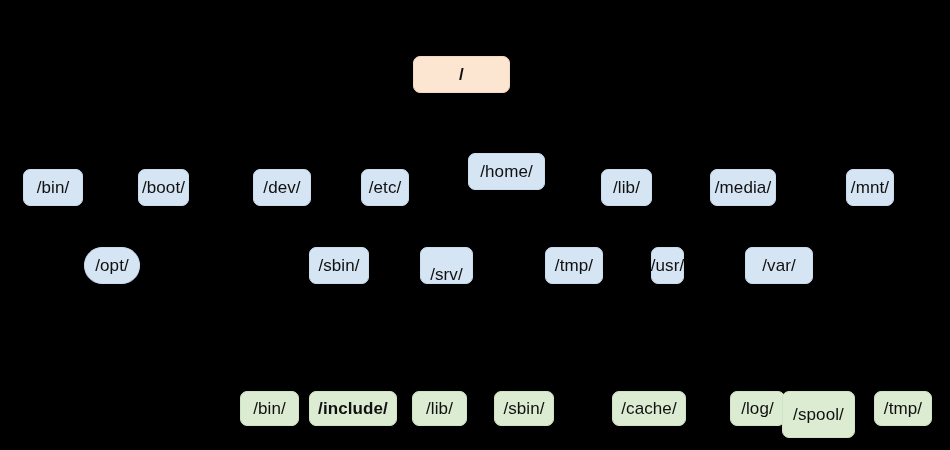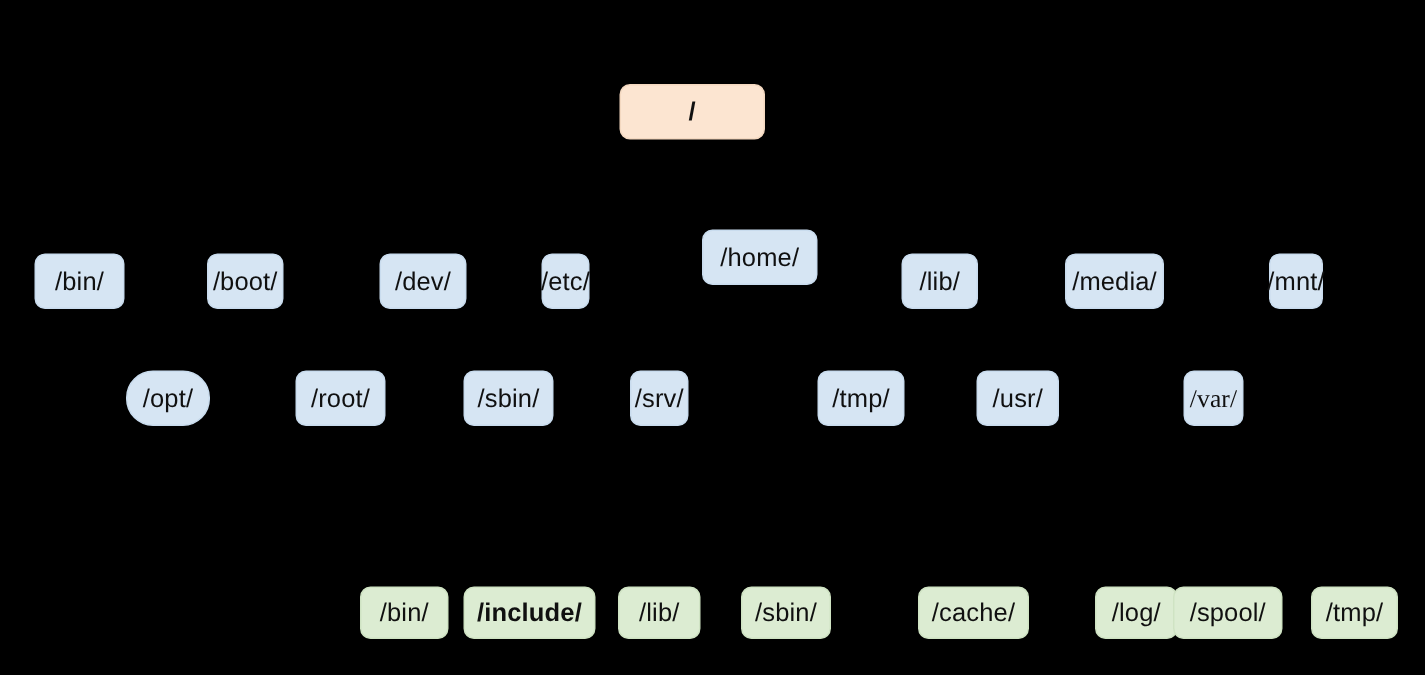--- a/index.html
+++ b/index.html
@@ -63,73 +63,70 @@
     </div>
     <div class="node node-level1" style="left: 23px; top: 169px; width: 60px; height: 37px;">
       <span class="node-label">/bin/</span>
     </div>
     <div class="node node-level1" style="left: 138px; top: 169px; width: 51px; height: 37px;">
       <span class="node-label">/boot/</span>
     </div>
     <div class="node node-level1" style="left: 253px; top: 169px; width: 58px; height: 37px;">
       <span class="node-label">/dev/</span>
     </div>
-    <div class="node node-level1" style="left: 361px; top: 169px; width: 32px; height: 37px; text-align: right;">
+    <div class="node node-level1" style="left: 361px; top: 169px; width: 48px; height: 37px; text-align: right;">
       <span class="node-label">/etc/</span>
     </div>
     <div class="node node-level1" style="left: 468px; top: 153px; width: 77px; height: 37px;">
       <span class="node-label">/home/</span>
     </div>
     <div class="node node-level1" style="left: 601px; top: 169px; width: 51px; height: 37px;">
       <span class="node-label">/lib/</span>
     </div>
     <div class="node node-level1" style="left: 710px; top: 169px; width: 66px; height: 37px;">
       <span class="node-label">/media/</span>
     </div>
-    <div class="node node-level1" style="left: 846px; top: 169px; width: 36px; height: 37px;">
+    <div class="node node-level1" style="left: 846px; top: 169px; width: 48px; height: 37px;">
       <span class="node-label">/mnt/</span>
     </div>
     <div class="node node-level1" style="left: 84px; top: 247px; width: 56px; height: 37px; border-radius: 18px;">
       <span class="node-label">/opt/</span>
     </div>
-    <div class="node node-level1" style="left: 197px; top: 247px; width: 60px; height: 37px;">
-      <span class="node-label">/root/</span>
-    </div>
     <div class="node node-level1" style="left: 309px; top: 247px; width: 60px; height: 37px;">
       <span class="node-label">/sbin/</span>
     </div>
-    <div class="node node-level1" style="left: 420px; top: 247px; width: 39px; height: 37px;">
+    <div class="node node-level1" style="left: 420px; top: 247px; width: 53px; height: 37px; align-items: flex-end;">
       <span class="node-label">/srv/</span>
     </div>
     <div class="node node-level1" style="left: 545px; top: 247px; width: 58px; height: 37px;">
       <span class="node-label">/tmp/</span>
     </div>
-    <div class="node node-level1" style="left: 651px; top: 247px; width: 55px; height: 37px;">
+    <div class="node node-level1" style="left: 651px; top: 247px; width: 33px; height: 37px;">
       <span class="node-label">/usr/</span>
     </div>
-    <div class="node node-level1" style="left: 789px; top: 247px; width: 40px; height: 37px; font-family: Liberation Serif, serif;">
+    <div class="node node-level1" style="left: 745px; top: 247px; width: 68px; height: 37px;">
       <span class="node-label">/var/</span>
     </div>
     <div class="node node-level2" style="left: 240px; top: 391px; width: 59px; height: 35px;">
       <span class="node-label">/bin/</span>
     </div>
     <div class="node node-level2" style="left: 309px; top: 391px; width: 88px; height: 35px; font-weight: bold;">
       <span class="node-label">/include/</span>
     </div>
     <div class="node node-level2" style="left: 412px; top: 391px; width: 55px; height: 35px;">
       <span class="node-label">/lib/</span>
     </div>
     <div class="node node-level2" style="left: 494px; top: 391px; width: 60px; height: 35px;">
       <span class="node-label">/sbin/</span>
     </div>
     <div class="node node-level2" style="left: 612px; top: 391px; width: 74px; height: 35px;">
       <span class="node-label">/cache/</span>
     </div>
     <div class="node node-level2" style="left: 704px; top: 391px; width: 55px; height: 35px; margin-left: 26px;">
       <span class="node-label">/log/</span>
     </div>
-    <div class="node node-level2" style="left: 782px; top: 391px; width: 73px; height: 35px;">
+    <div class="node node-level2" style="left: 782px; top: 391px; width: 73px; height: 47px;">
       <span class="node-label">/spool/</span>
     </div>
     <div class="node node-level2" style="left: 874px; top: 391px; width: 58px; height: 35px;">
       <span class="node-label">/tmp/</span>
     </div>
   </div>
 
 </body></html>

